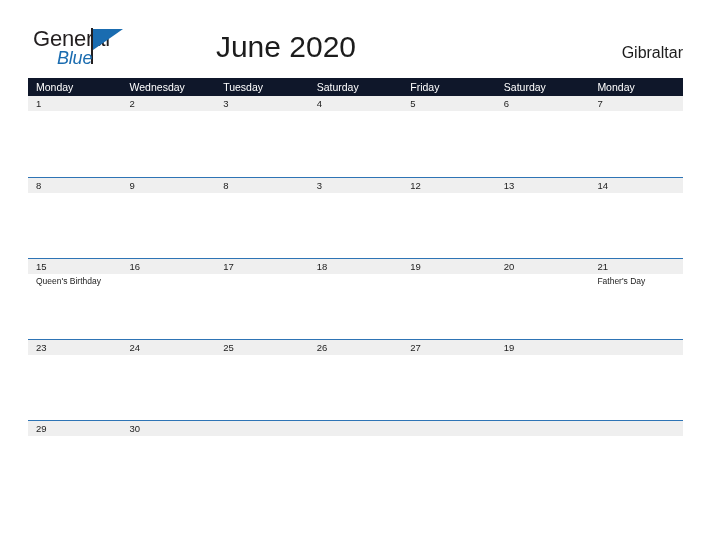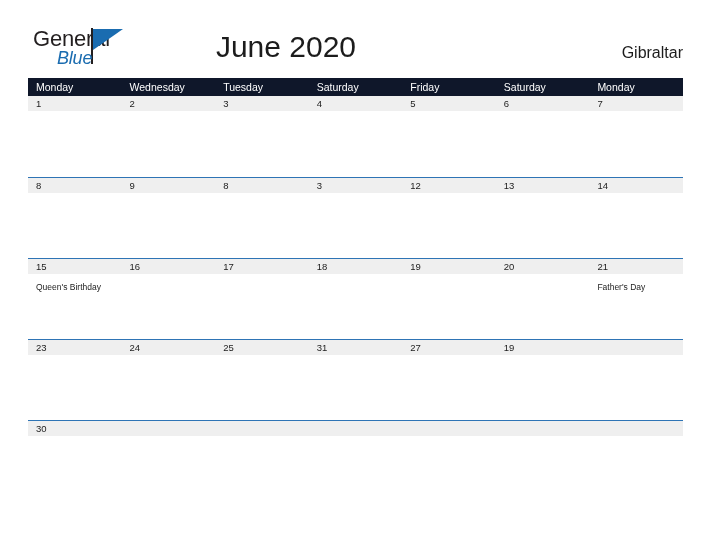--- a/index.html
+++ b/index.html
@@ -163,21 +163,21 @@
     display: block;
     height: 15px;
     line-height: 15px;
     font-size: 9.5px;
     color: #1c1c1c;
     font-family: "Liberation Sans", sans-serif;
   }
   .day-event {
     position: relative;
     display: block;
-    margin-top: 8px;
+    margin-top: 2px;
     font-size: 8.5px;
     line-height: 11px;
     color: #1c1c1c;
     font-family: "Liberation Sans", sans-serif;
     white-space: nowrap;
   }
   .day-cell.empty .day-number { visibility: hidden; }
 </style>
 </head>
 <body>
@@ -322,38 +322,42 @@
         </div>
         <div class="day-cell">
           <span class="day-number">24</span>
           <span class="day-event"></span>
         </div>
         <div class="day-cell">
           <span class="day-number">25</span>
           <span class="day-event"></span>
         </div>
         <div class="day-cell">
-          <span class="day-number">31</span>
+          <span class="day-number">26</span>
           <span class="day-event"></span>
         </div>
         <div class="day-cell">
           <span class="day-number">27</span>
           <span class="day-event"></span>
         </div>
         <div class="day-cell">
           <span class="day-number">19</span>
           <span class="day-event"></span>
         </div>
       </div>
     </div>
 
     <div class="week-row">
       <div class="week-band"></div>
       <div class="week-cells">
         <div class="day-cell">
+          <span class="day-number">29</span>
+          <span class="day-event"></span>
+        </div>
+        <div class="day-cell">
           <span class="day-number">30</span>
           <span class="day-event"></span>
         </div>
         <div class="day-cell empty">
           <span class="day-number"></span>
           <span class="day-event"></span>
         </div>
         <div class="day-cell empty">
           <span class="day-number"></span>
           <span class="day-event"></span>

